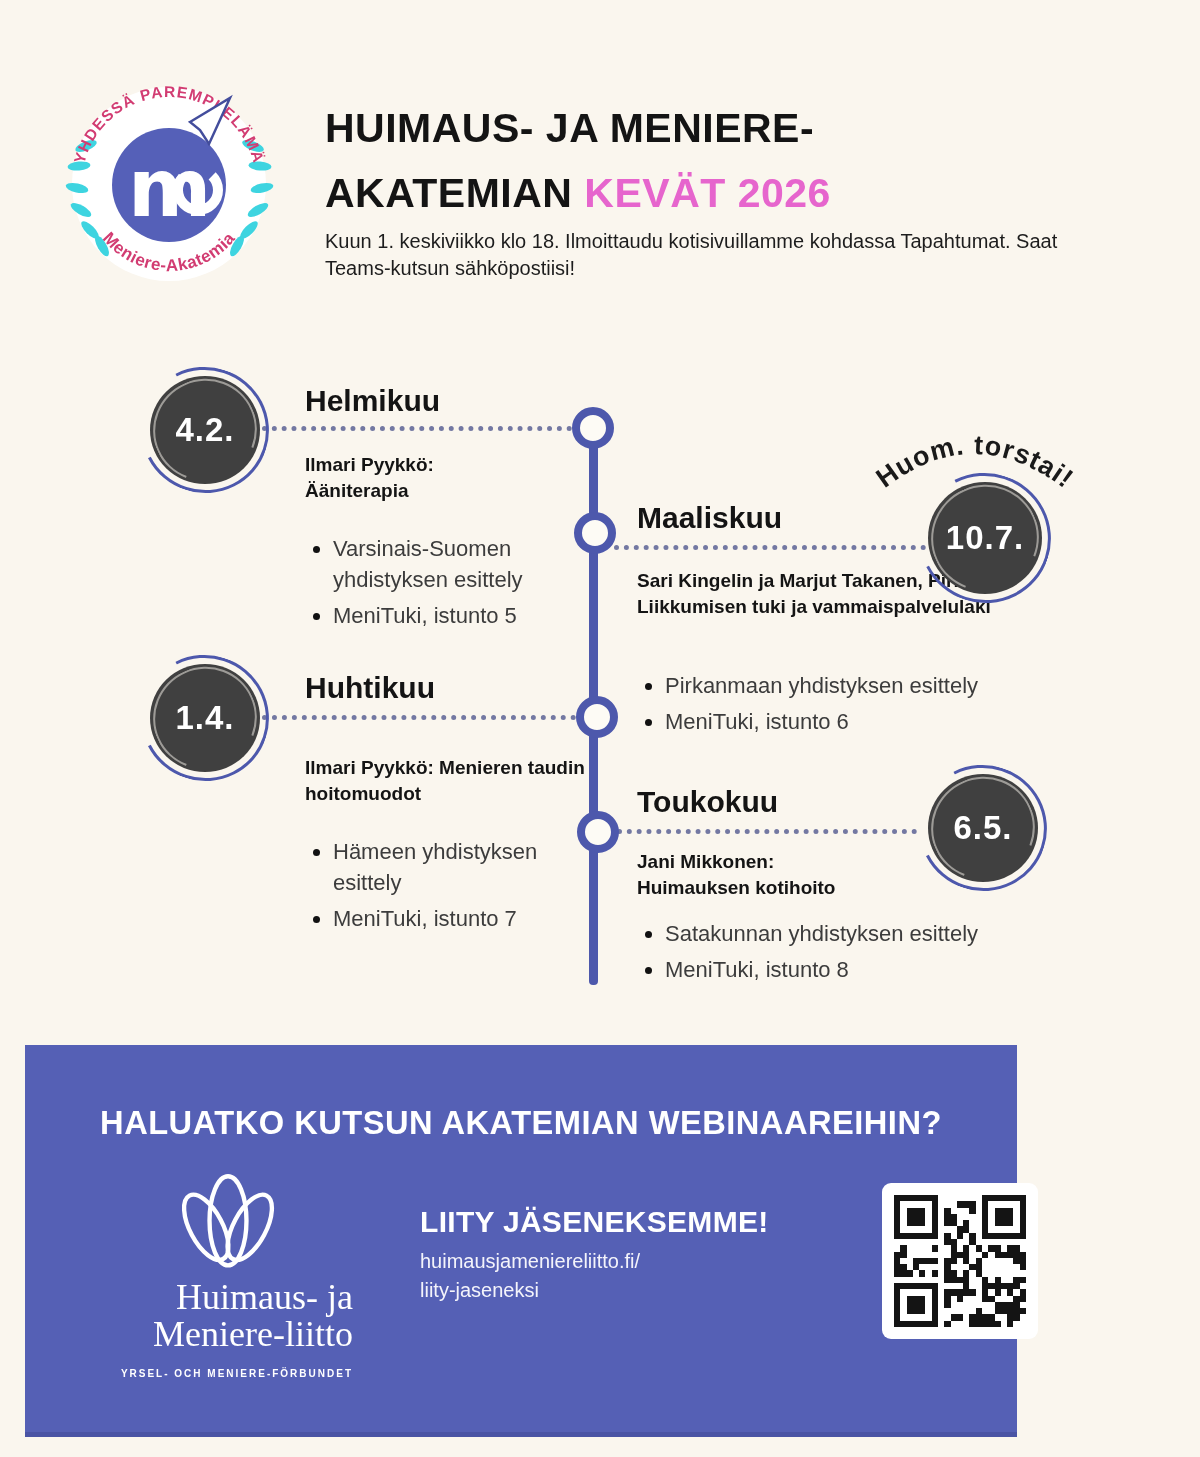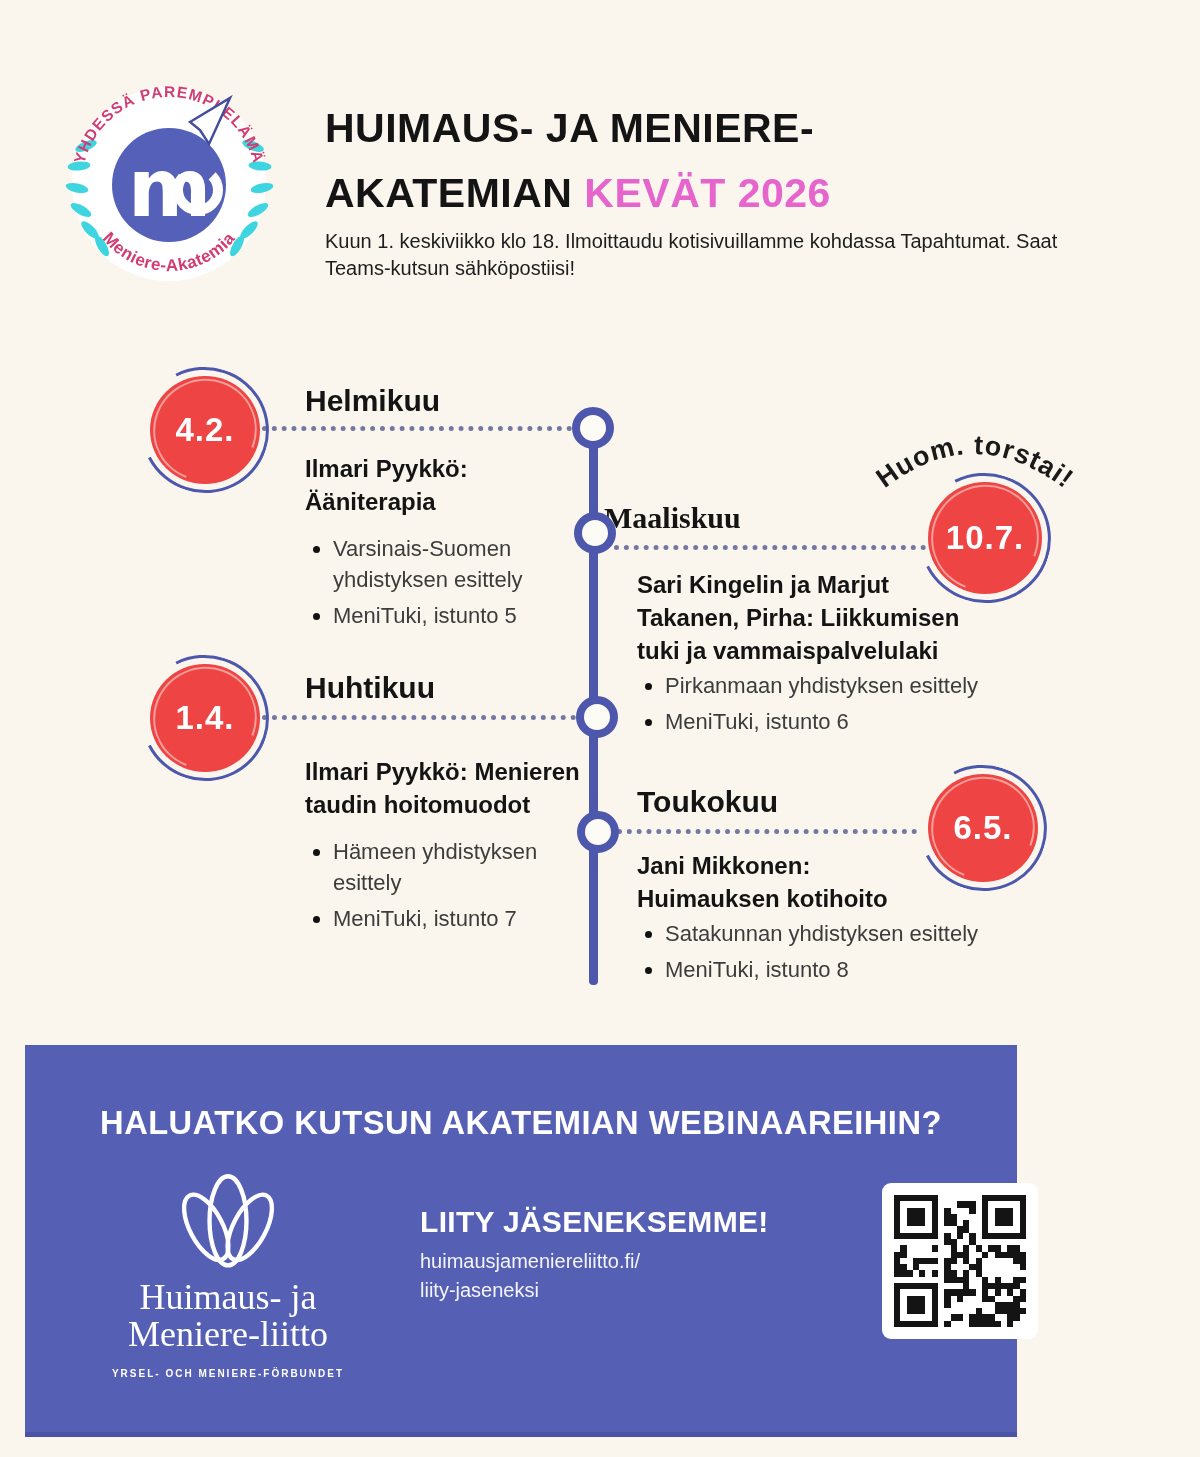--- a/index.html
+++ b/index.html
@@ -20,58 +20,58 @@
   #node-2{left:574px;top:512px;}
   #node-3{left:576px;top:696px;}
   #node-4{left:577px;top:811px;}
   .dotline{position:absolute;height:0;border-top:5px dotted #5c6395;opacity:.85;}
   #dot-feb{left:262px;top:426px;width:310px;}
   #dot-mar{left:614px;top:545px;width:312px;}
   #dot-apr{left:262px;top:715px;width:314px;}
   #dot-may{left:617px;top:829px;width:300px;}
 
   
-  .date-badge{position:absolute;width:110px;height:108px;background:#ef4444;border-radius:50%;
+  .date-badge{position:absolute;width:110px;height:108px;background:#404040;border-radius:50%;
               display:flex;align-items:center;justify-content:center;color:#fff;
               font-weight:800;font-size:33px;letter-spacing:1px;z-index:2;}
   .date-badge::before{content:"";position:absolute;inset:-9px;border:3px solid #4d58ac;
               border-radius:50%;border-left-color:transparent;transform:rotate(18deg);}
   .date-badge::after{content:"";position:absolute;inset:3px;border:2px solid rgba(250,246,238,.5);
               border-radius:50%;border-bottom-color:transparent;transform:rotate(-24deg);}
   #badge-feb{left:150px;top:376px;}
   #badge-mar{left:928px;top:482px;width:114px;height:112px;}
   #badge-apr{left:150px;top:664px;}
   #badge-may{left:928px;top:774px;}
 
   
   .month{position:absolute;font-size:30px;font-weight:800;color:#141414;}
   #month-feb{left:305px;top:384px;}
-  #month-mar{left:604px;top:501px;font-family:Liberation Serif, serif;}
+  #month-mar{left:637px;top:501px;}
   #month-apr{left:305px;top:671px;}
   #month-may{left:637px;top:785px;}
-  .etitle{position:absolute;font-size:24px;font-weight:700;line-height:1.38;color:#141414;white-space:pre-line;}
+  .etitle{position:absolute;font-size:19px;font-weight:700;line-height:1.38;color:#141414;white-space:pre-line;}
   #title-feb{left:305px;top:452px;width:300px;}
   #title-mar{left:637px;top:568px;width:355px;}
   #title-apr{left:305px;top:755px;width:315px;}
   #title-may{left:637px;top:849px;width:340px;}
   .ebullets{position:absolute;margin:0;padding-left:26px;font-size:22px;line-height:1.42;color:#3c3c3c;}
   .ebullets li{margin-bottom:5px;}
   .ebullets li::marker{color:#111;}
   #bul-feb{left:307px;top:533px;width:250px;}
   #bul-mar{left:639px;top:670px;width:390px;}
   #bul-apr{left:307px;top:836px;width:260px;}
   #bul-may{left:639px;top:918px;width:390px;}
   .note-arc{position:absolute;left:845px;top:406px;width:260px;height:132px;z-index:4;}
 
   
   .band{position:absolute;left:25px;top:1045px;width:992px;height:387px;background:#5560b5;
         border-bottom:5px solid #4a54a4;color:#fff;}
   .question{position:absolute;left:0;right:0;top:58px;text-align:center;font-size:34px;
             font-weight:800;letter-spacing:.5px;transform:scaleX(.96);}
-  .org{position:absolute;left:78px;top:128px;width:250px;text-align:center;}
+  .org{position:absolute;left:78px;top:128px;width:250px;text-align:right;}
   .org-mark{width:210px;height:100px;display:block;margin:0 auto;}
   .org-name{font-family:"Liberation Serif",serif;font-size:36px;line-height:1.03;margin-top:6px;}
   .org-tagline{font-size:10px;font-weight:700;letter-spacing:2px;margin-top:15px;white-space:nowrap;}
   .cta{position:absolute;left:395px;top:160px;}
   .cta-heading{font-size:30px;font-weight:800;letter-spacing:.3px;margin-bottom:8px;}
   .cta-url{font-size:20px;line-height:1.45;color:#f4f4fb;}
   .qr-card{position:absolute;left:857px;top:138px;width:156px;height:156px;background:#fff;
            border-radius:9px;padding:0;display:flex;align-items:center;justify-content:center;}
   .qr-card svg{width:132px;height:132px;}
 </style>

